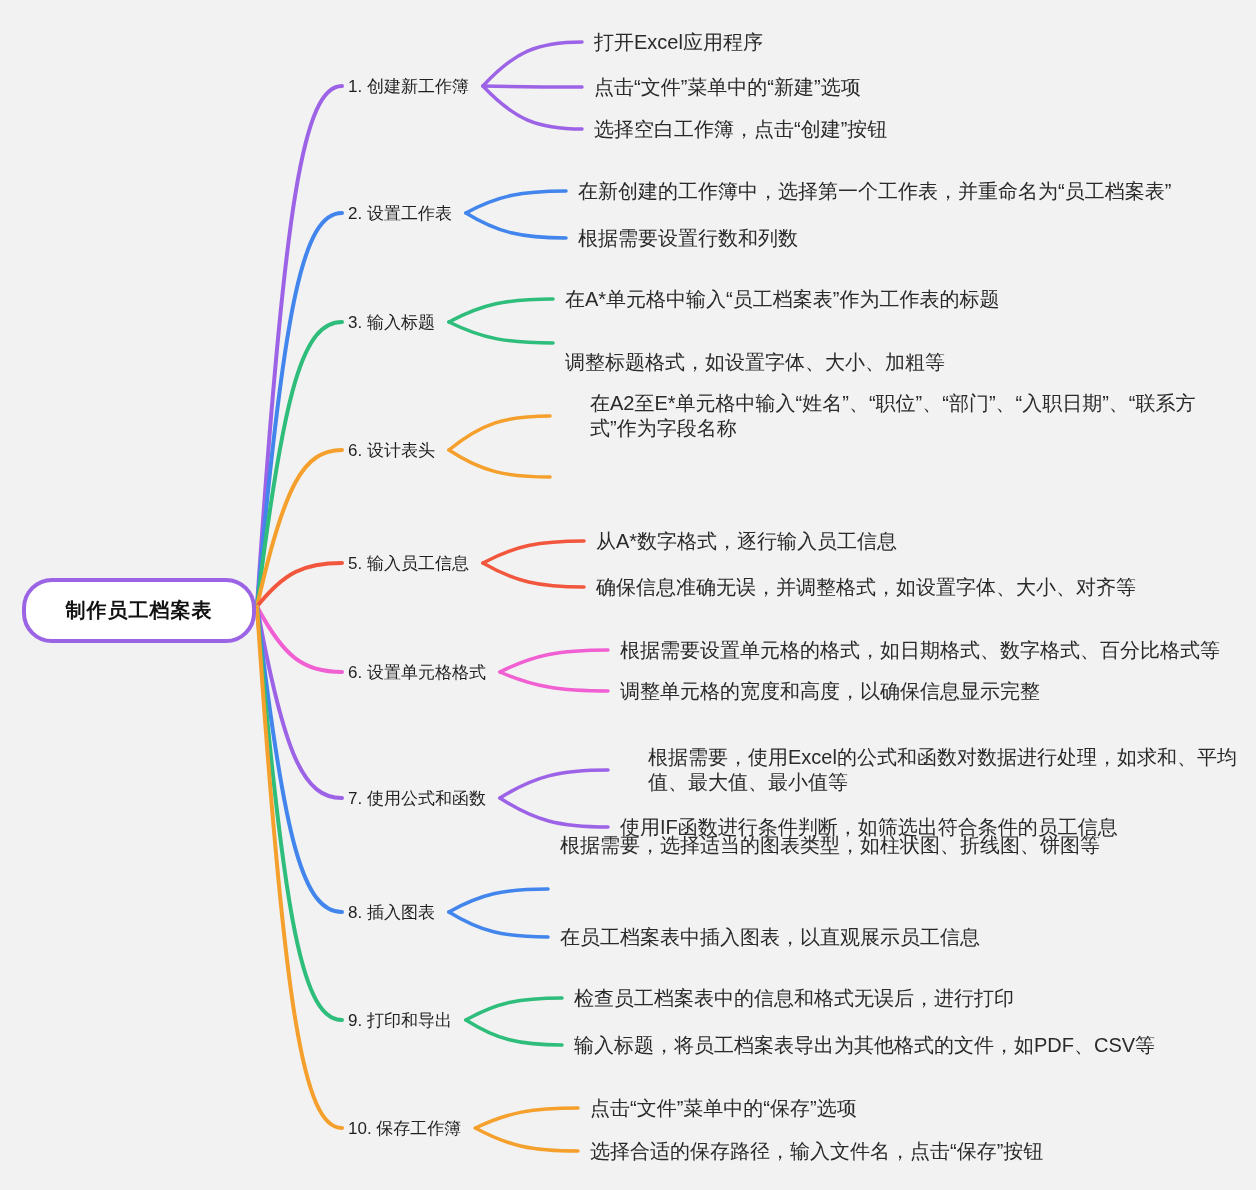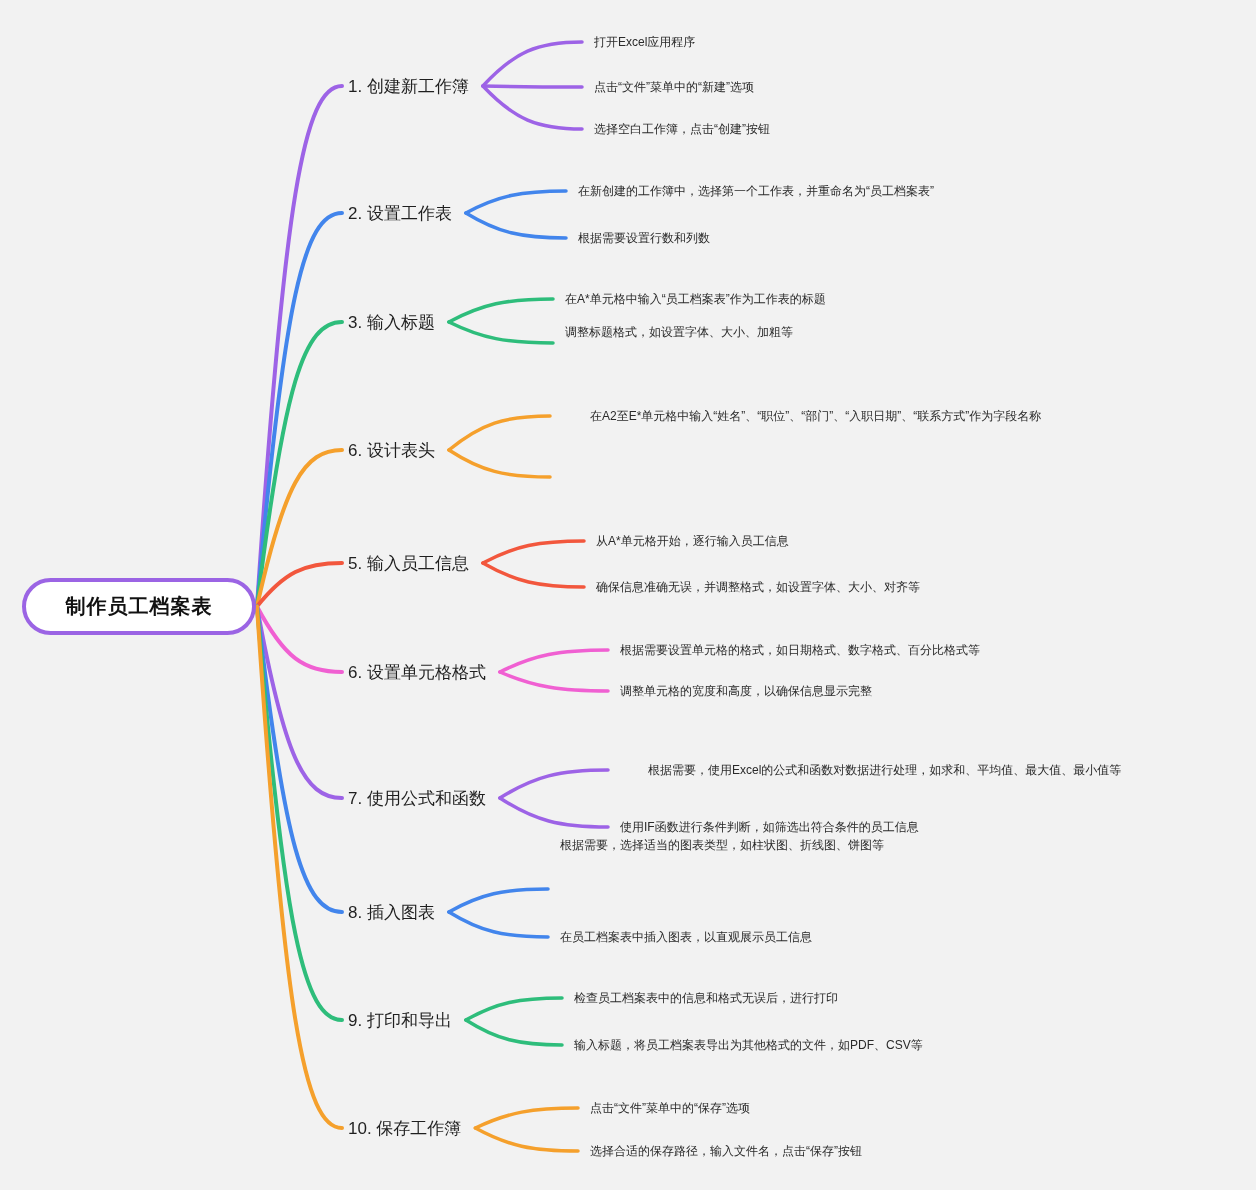--- a/index.html
+++ b/index.html
@@ -5,34 +5,34 @@
   html,body{margin:0;padding:0;}
   body{
     width:1256px;height:1190px;
     background:#f2f2f2;
     font-family:"Liberation Sans","DejaVu Sans",sans-serif;
     color:#222222;
   }
   #map{position:relative;width:1256px;height:1190px;overflow:hidden;background:#f2f2f2;}
   #links{position:absolute;left:0;top:0;}
   .root{
-    position:absolute;left:22px;top:578px;width:234px;height:57px;
+    position:absolute;left:22px;top:578px;width:234px;height:65px;
     box-sizing:border-box;background:#ffffff;border:4px solid #9b64e4;border-radius:30px;
     display:flex;align-items:center;justify-content:center;
     font-size:20px;font-weight:700;color:#111111;letter-spacing:1px;
     cursor:pointer;
   }
   .blabel{
     position:absolute;transform:translateY(-50%);
     font-size:17px;font-weight:500;white-space:nowrap;color:#1f1f1f;
     cursor:pointer;
   }
   .clabel{
     position:absolute;transform:translateY(-50%);
-    font-size:12px;white-space:nowrap;color:#2a2a2a;
+    font-size:20px;white-space:nowrap;color:#2a2a2a;
     cursor:pointer;
   }
   .clabel.wrap{white-space:normal;line-height:25px;margin-left:28px;}
 </style>
 </head>
 <body>
 
 <div id="map" style="background: rgb(242, 242, 242);">
   <svg id="links" width="1256" height="1190" viewBox="0 0 1256 1190">
       <path d="M 257.0 606.5 C 284.2 200.5, 303.8 86.0, 342.0 86.0" stroke="#9d63e6" stroke-width="4" fill="none" stroke-linecap="round" stroke-linejoin="round"></path>
@@ -72,27 +72,27 @@
   <div class="clabel" style="left:594px;top:42px">打开Excel应用程序</div>
   <div class="clabel" style="left:594px;top:87px">点击“文件”菜单中的“新建”选项</div>
   <div class="clabel" style="left:594px;top:129px">选择空白工作簿，点击“创建”按钮</div>
 
   <div class="blabel" style="left:348px;top:213px">2. 设置工作表</div>
   <div class="clabel" style="left:578px;top:191px">在新创建的工作簿中，选择第一个工作表，并重命名为“员工档案表”</div>
   <div class="clabel" style="left:578px;top:238px">根据需要设置行数和列数</div>
 
   <div class="blabel" style="left:348px;top:322px">3. 输入标题</div>
   <div class="clabel" style="left:565px;top:299px">在A*单元格中输入“员工档案表”作为工作表的标题</div>
-  <div class="clabel" style="left:565px;top:332px">调整标题格式，如设置字体、大小、加粗等</div>
+  <div class="clabel" style="left:565px;top:362px">调整标题格式，如设置字体、大小、加粗等</div>
 
   <div class="blabel" style="left:348px;top:450px">6. 设计表头</div>
   <div class="clabel wrap" style="left:562px;top:416px;max-width:625px">在A2至E*单元格中输入“姓名”、“职位”、“部门”、“入职日期”、“联系方式”作为字段名称</div>
 
   <div class="blabel" style="left:348px;top:563px">5. 输入员工信息</div>
-  <div class="clabel" style="left:596px;top:541px">从A*单元格开始，逐行输入员工信息</div>
+  <div class="clabel" style="left:596px;top:541px">从A*数字格式，逐行输入员工信息</div>
   <div class="clabel" style="left:596px;top:587px">确保信息准确无误，并调整格式，如设置字体、大小、对齐等</div>
 
   <div class="blabel" style="left:348px;top:672px">6. 设置单元格格式</div>
   <div class="clabel" style="left:620px;top:650px">根据需要设置单元格的格式，如日期格式、数字格式、百分比格式等</div>
   <div class="clabel" style="left:620px;top:691px">调整单元格的宽度和高度，以确保信息显示完整</div>
 
   <div class="blabel" style="left:348px;top:798px">7. 使用公式和函数</div>
   <div class="clabel wrap" style="left:620px;top:770px;max-width:600px">根据需要，使用Excel的公式和函数对数据进行处理，如求和、平均值、最大值、最小值等</div>
   <div class="clabel" style="left:620px;top:827px">使用IF函数进行条件判断，如筛选出符合条件的员工信息</div>
 

